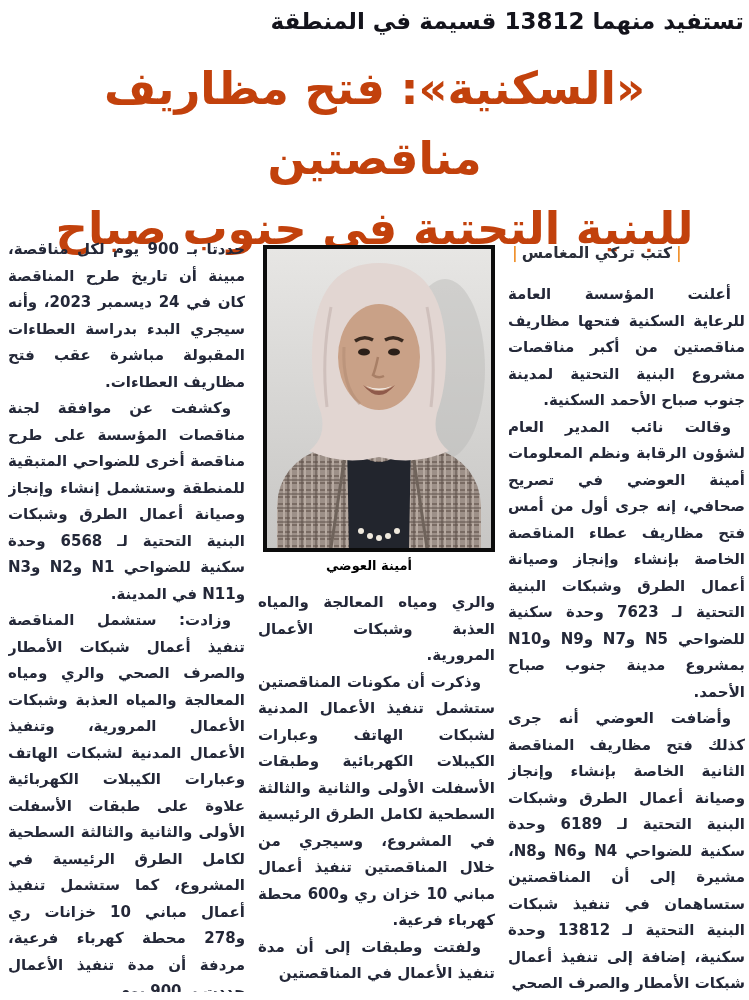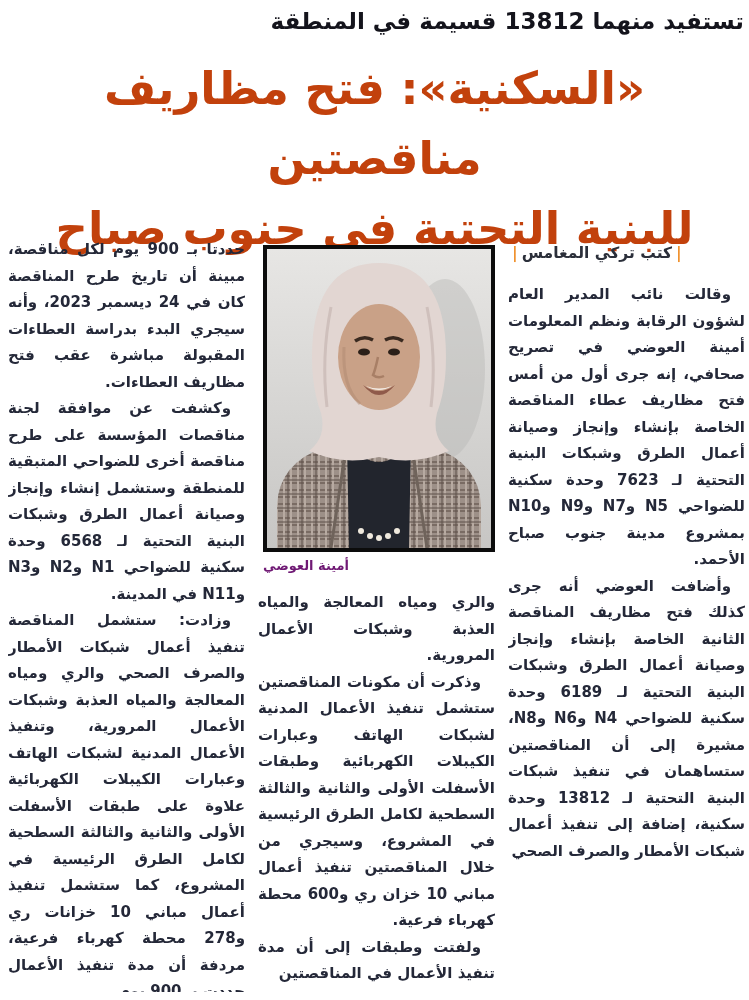--- a/index.html
+++ b/index.html
@@ -50,22 +50,22 @@
   figure.photo-block{margin:9px 0 14px 0;width:232px;}
   .photo-frame{
     width:224px;height:299px;
     border:4px solid #0c0c0c;
     background:#d9d8d6;
     overflow:hidden;
   }
   figcaption{
     margin-top:5px;
     padding-left:0;padding-right:20px;
-    text-align:left;
-    font-size:13px;font-weight:bold;color:#701a75;
+    text-align:center;
+    font-size:13px;font-weight:bold;color:#000000;
     line-height:18px;
   }
 </style>
 </head>
 <body>
 
 <div class="page">
 
   <div class="kicker">تستفيد منهما 13812 قسيمة في المنطقة</div>
 
@@ -73,20 +73,21 @@
     <div>«السكنية»: فتح مظاريف مناقصتين</div>
     <div>للبنية التحتية في جنوب صباح الأحمد</div>
   </div>
 
   <div class="columns">
 
     <div class="col">
       <div class="byline">
         <span class="bar">|</span><span>كتب تركي المغامس</span><span class="bar">|</span>
       </div>
+      <p>أعلنت المؤسسة العامة للرعاية السكنية فتحها مظاريف مناقصتين من أكبر مناقصات مشروع البنية التحتية لمدينة جنوب صباح الأحمد السكنية.</p>
       <p>وقالت نائب المدير العام لشؤون الرقابة ونظم المعلومات أمينة العوضي في تصريح صحافي، إنه جرى أول من أمس فتح مظاريف عطاء المناقصة الخاصة بإنشاء وإنجاز وصيانة أعمال الطرق وشبكات البنية التحتية لـ 7623 وحدة سكنية للضواحي N5 وN7 وN9 وN10 بمشروع مدينة جنوب صباح الأحمد.</p>
       <p>وأضافت العوضي أنه جرى كذلك فتح مظاريف المناقصة الثانية الخاصة بإنشاء وإنجاز وصيانة أعمال الطرق وشبكات البنية التحتية لـ 6189 وحدة سكنية للضواحي N4 وN6 وN8، مشيرة إلى أن المناقصتين ستساهمان في تنفيذ شبكات البنية التحتية لـ 13812 وحدة سكنية، إضافة إلى تنفيذ أعمال شبكات الأمطار والصرف الصحي</p>
     </div>
 
     <div class="col">
       <figure class="photo-block">
         <div class="photo-frame">
           <svg width="224" height="299" viewBox="0 0 224 299" xmlns="http://www.w3.org/2000/svg">
             <defs>
               <linearGradient id="bgg" x1="0" y1="0" x2="0" y2="1">

